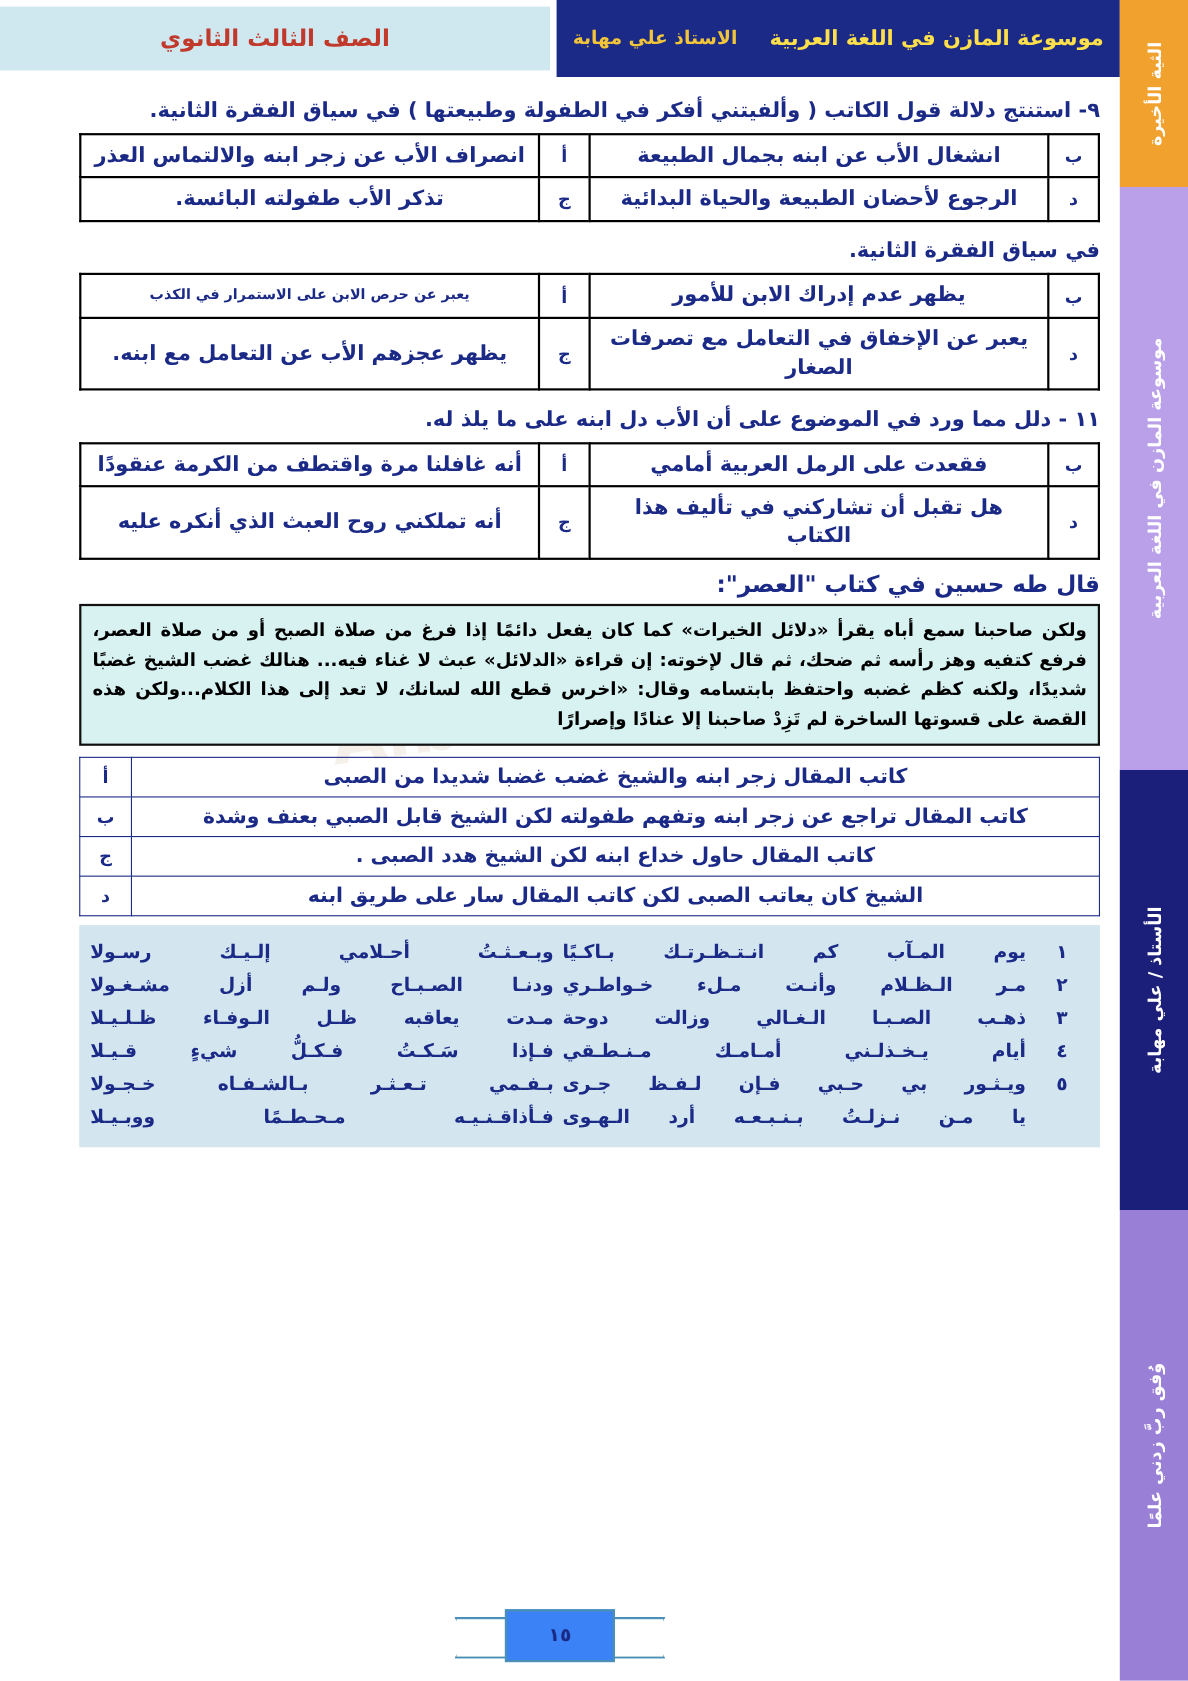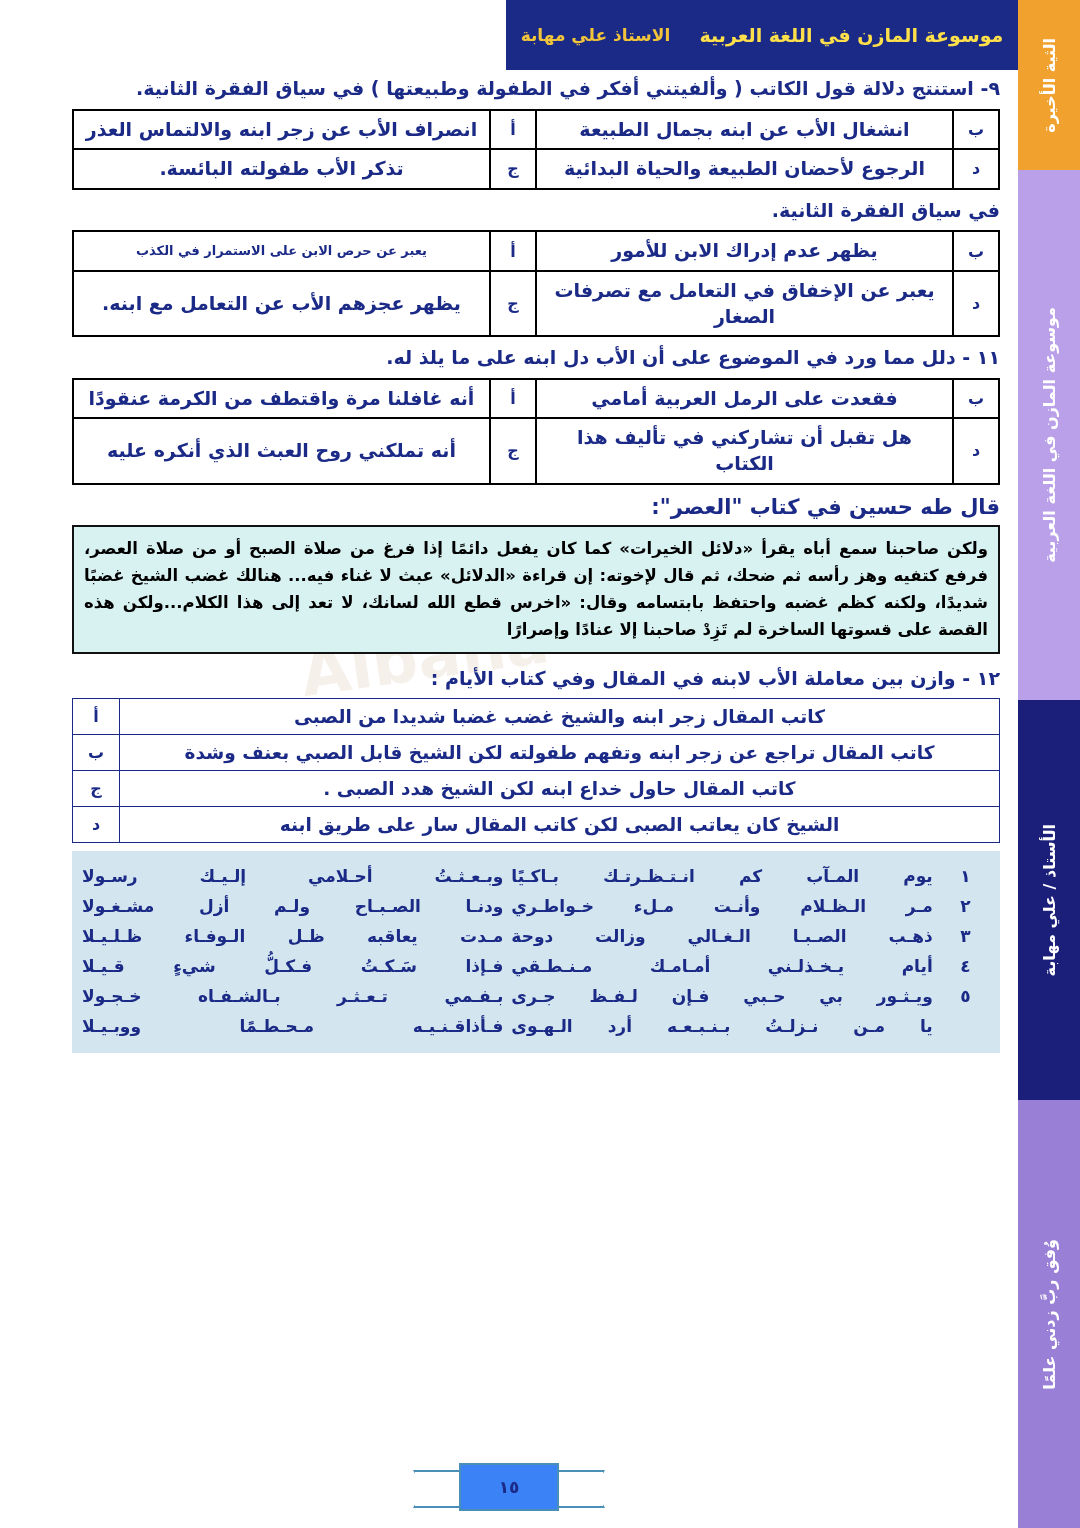--- a/index.html
+++ b/index.html
@@ -99,21 +99,21 @@
     width: 956px;
     padding: 0 18px 0 10px;
     box-sizing: border-box;
   }
 
   .qline {
     color: #1b2a86;
     font-weight: bold;
     font-size: 19px;
     line-height: 1.5;
-    margin: 0 0 6px 0;
+    margin: 12px 0 6px 0;
     text-align: right;
   }
 
   
   table.mcq {
     width: 100%;
     border-collapse: collapse;
     margin-bottom: 6px;
     table-layout: fixed;
   }
@@ -288,20 +288,23 @@
 </style>
 </head>
 <body>
 
 <div class="page">
 
   <div class="header">
     <div class="hdr-blue">
       <div class="t1">موسوعة المازن في اللغة العربية</div>
       <div class="t2">الاستاذ علي مهابة</div>
+    </div>
+    <div class="hdr-cyan">
+      <div class="t3">الصف الثالث الثانوي</div>
     </div>
   </div>
 
   <div class="side-rail right">
     <div class="seg orange" style="top:0; height:170px;">
       <span>الثية الأخيرة</span>
     </div>
     <div class="seg purple" style="top:170px; height:530px;">
       <span>موسوعة المازن في اللغة العربية</span>
     </div>
@@ -367,21 +370,20 @@
         <td class="opt">هل تقبل أن تشاركني في تأليف هذا الكتاب</td>
         <td class="lbl">ج</td>
         <td class="opt">أنه تملكني روح العبث الذي أنكره عليه</td>
       </tr>
     </tbody>
       </table>
 
     <div class="heading-line">قال طه حسين في كتاب "العصر":</div>
     <div class="quote-box">ولكن صاحبنا سمع أباه يقرأ «دلائل الخيرات» كما كان يفعل دائمًا إذا فرغ من صلاة الصبح أو من صلاة العصر، فرفع كتفيه وهز رأسه ثم ضحك، ثم قال لإخوته: إن قراءة «الدلائل» عبث لا غناء فيه... هنالك غضب الشيخ غضبًا شديدًا، ولكنه كظم غضبه واحتفظ بابتسامه وقال: «اخرس قطع الله لسانك، لا تعد إلى هذا الكلام...ولكن هذه القصة على قسوتها الساخرة لم تَزِدْ صاحبنا إلا عنادًا وإصرارًا</div>
 
-    <div class="qline">١٢ - وازن بين معاملة الأب لابنه في المقال وفي كتاب الأيام :</div>
     <table class="single">
       <tbody>
           <tr>
         <td class="ans">كاتب المقال زجر ابنه والشيخ غضب غضبا شديدا من الصبى</td>
         <td class="lbl" style="width:30px;">أ</td>
       </tr>
       <tr>
         <td class="ans">كاتب المقال تراجع عن زجر ابنه وتفهم طفولته لكن الشيخ قابل الصبي بعنف وشدة</td>
         <td class="lbl" style="width:30px;">ب</td>
       </tr>

